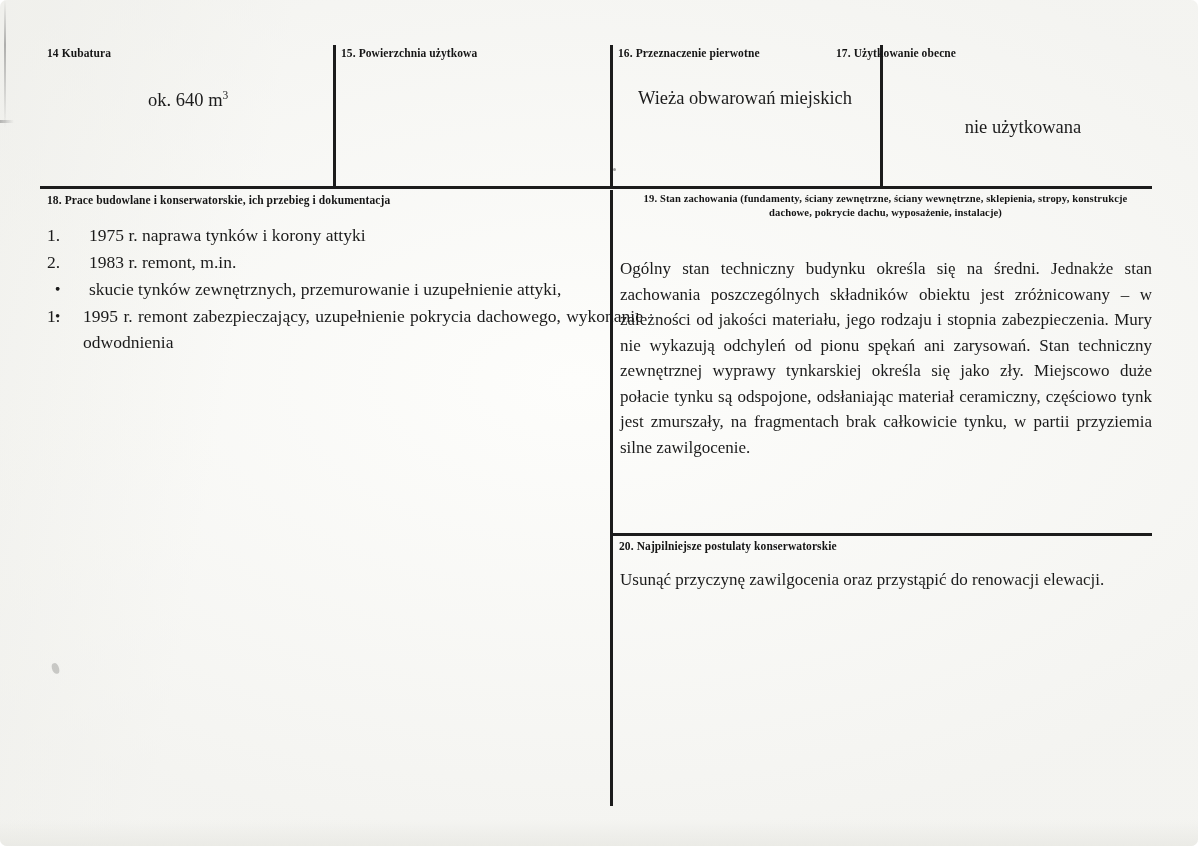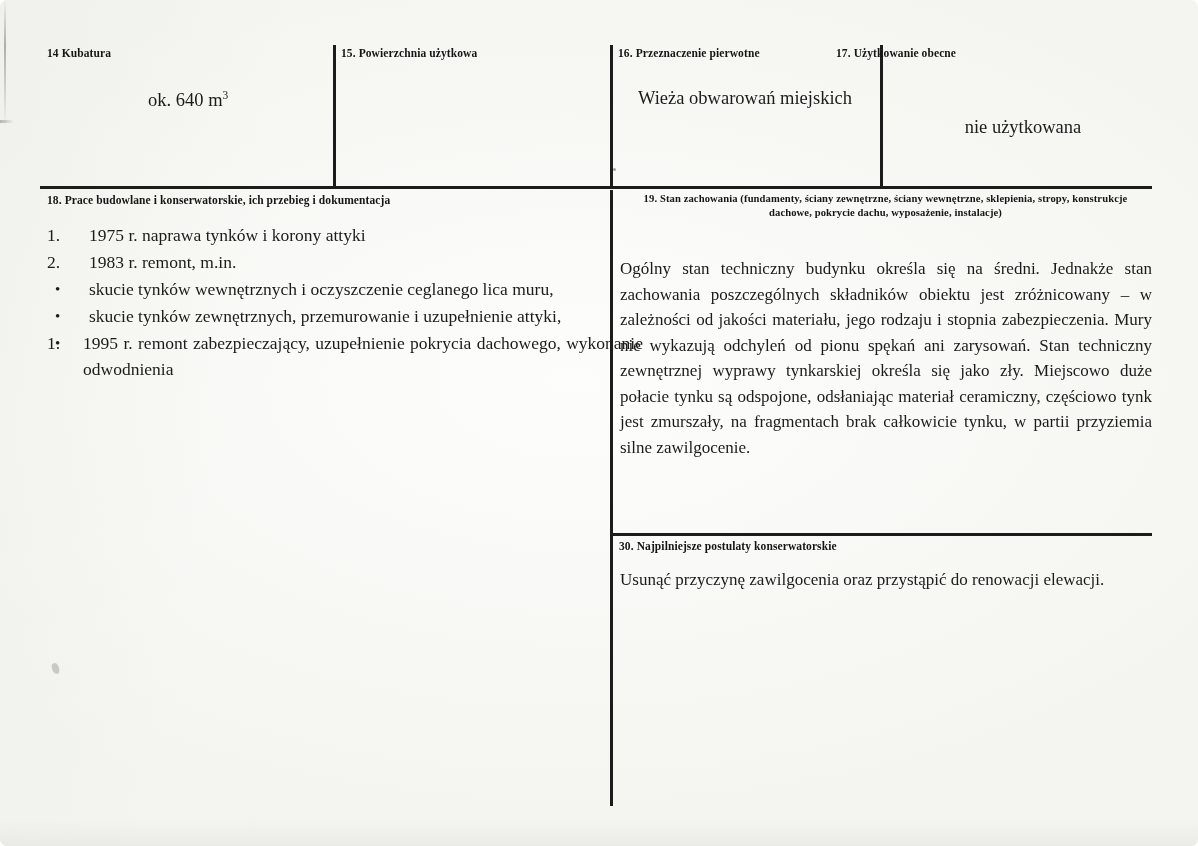--- a/index.html
+++ b/index.html
@@ -176,21 +176,20 @@
     <li>
       <span class="marker">1.</span>
       <span>1975 r. naprawa tynków i korony attyki</span>
     </li>
     <li>
       <span class="marker">2.</span>
       <span>1983 r. remont, m.in.</span>
     </li>
     <li class="bullet">
       <span class="marker">•</span>
-      <span>skucie tynków wewnętrznych i oczyszczenie ceglanego lica muru,</span>
     </li>
     <li class="bullet">
       <span class="marker">•</span>
       <span>skucie tynków zewnętrznych, przemurowanie i uzupełnienie attyki,</span>
     </li>
     <li class="bullet">
       <span class="marker">•</span>
     </li>
     <li class="wrapped">
       <span class="marker">1.</span>
@@ -200,19 +199,19 @@
 
   <div class="vrule" style="left:610px; top:190px; width:2.6px; height:616px;"></div>
 
   <div class="field-label small" style="left:619px; top:192px; width:533px;">19. Stan zachowania (fundamenty, ściany zewnętrzne, ściany wewnętrzne, sklepienia, stropy, konstrukcje</div>
   <div class="field-label small" style="left:619px; top:206px; width:533px;">dachowe, pokrycie dachu, wyposażenie, instalacje)</div>
 
   <div class="body-text" style="left:620px; top:256px; width:532px;">Ogólny stan techniczny budynku określa się na średni. Jednakże stan zachowania poszczególnych składników obiektu jest zróżnicowany – w zależności od jakości materiału, jego rodzaju i stopnia zabezpieczenia. Mury nie wykazują odchyleń od pionu spękań ani zarysowań. Stan techniczny zewnętrznej wyprawy tynkarskiej określa się jako zły. Miejscowo duże połacie tynku są odspojone, odsłaniając materiał ceramiczny, częściowo tynk jest zmurszały, na fragmentach brak całkowicie tynku, w partii przyziemia silne zawilgocenie.</div>
 
   <div class="hrule" style="left:610px; top:533px; width:542px; height:3px;"></div>
 
-  <div class="field-label" style="left:619px; top:539px;">30. Najpilniejsze postulaty konserwatorskie</div>
+  <div class="field-label" style="left:619px; top:539px;">20. Najpilniejsze postulaty konserwatorskie</div>
 
   <div class="body-text" style="left:620px; top:567px; width:532px; text-align:left;">Usunąć przyczynę zawilgocenia oraz przystąpić do renowacji elewacji.</div>
 
   <div id="scan-bottom-shade"></div>
 
 </div>
 
 </body></html>

